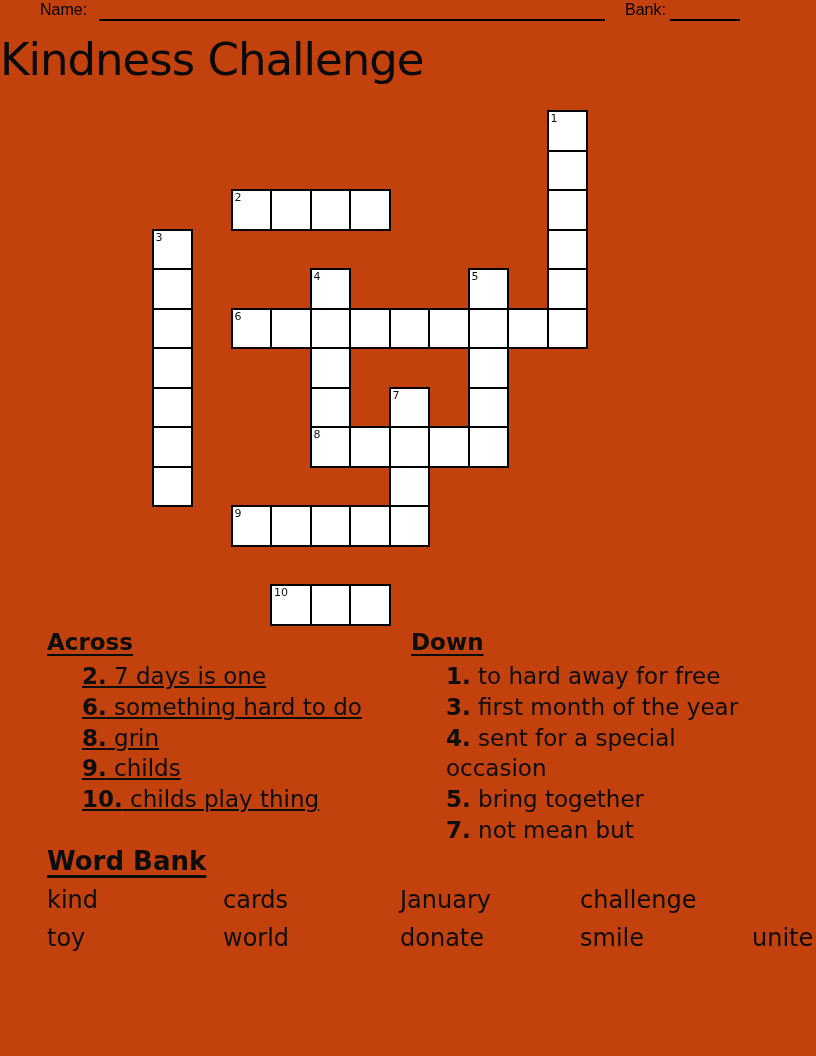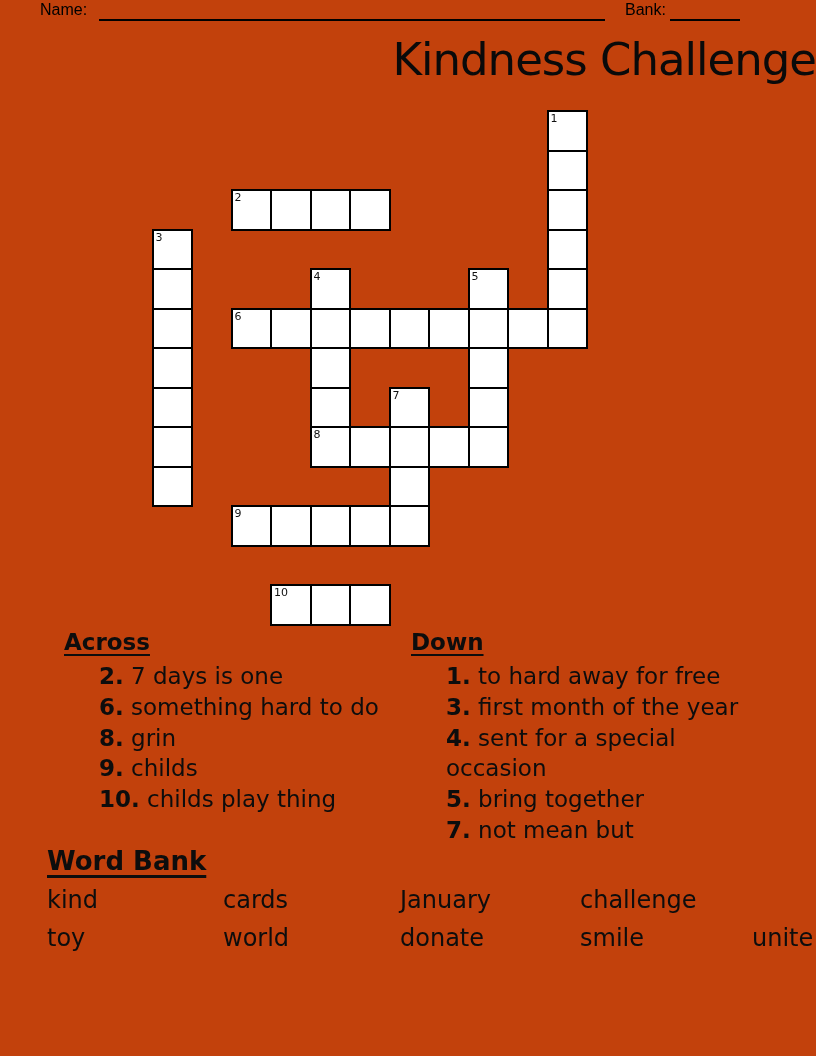--- a/index.html
+++ b/index.html
@@ -8,36 +8,36 @@
     font-family:"DejaVu Sans",sans-serif;color:#0d0d0d;overflow:hidden;
   }
   
   .top-label{
     position:absolute;top:1px;font-family:"Liberation Sans",sans-serif;
     font-size:16px;color:#000;white-space:nowrap;
   }
   .write-line{position:absolute;top:0;height:19px;border-bottom:2px solid #000;}
   
   .title{
-    position:absolute;top:33px;left:0;width:816px;text-align:right;
+    position:absolute;top:33px;left:0;width:816px;text-align:left;
     font-size:45px;letter-spacing:-1px;font-weight:500;color:#0a0a0a;white-space:nowrap;
   }
   
   .grid{position:absolute;left:0;top:0;}
   .cell{
     position:absolute;width:41.5px;height:41.5px;box-sizing:border-box;
     border:2px solid #000;background:#fff;
   }
   .cellnum{
     position:absolute;top:0;left:2px;font-size:11px;line-height:13px;
     color:#111;font-family:"DejaVu Sans",sans-serif;
   }
   
   .clue-block{position:absolute;top:627px;}
-  .clue-block.across{left:64px;width:360px;}
+  .clue-block.across{left:47px;width:360px;text-decoration:underline;}
   .clue-block.down{left:411px;width:350px;}
   .clue-heading{
     font-size:23px;font-weight:bold;line-height:30px;margin:0 0 4px 0;
     text-decoration:underline;text-decoration-thickness:2px;text-underline-offset:4px;
     display:inline-block;
   }
   .clue-list{font-size:23px;line-height:30.8px;margin-left:35px;}
   .clue b{font-weight:bold;}
   
   .wordbank{position:absolute;left:47px;top:844px;width:722px;}

